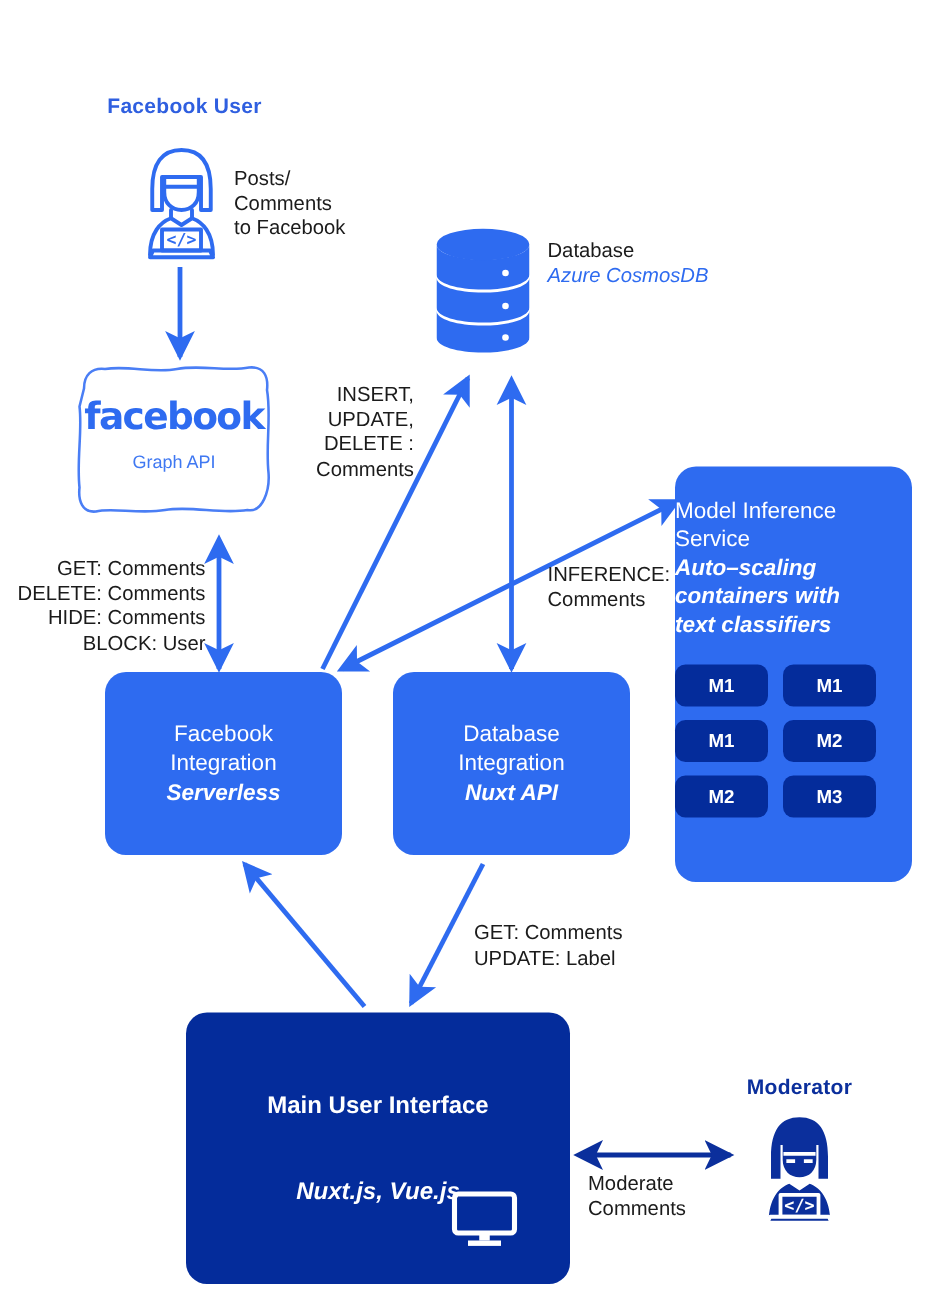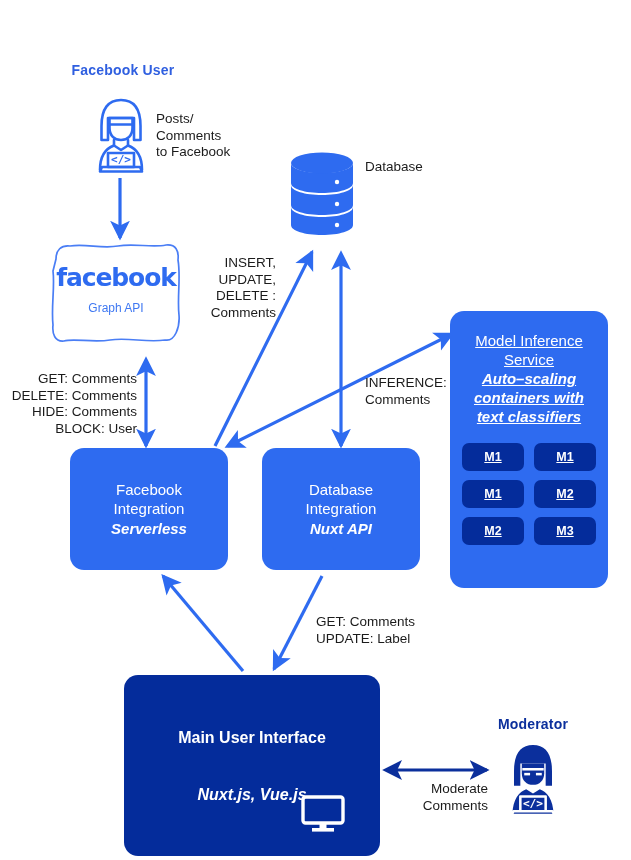--- a/index.html
+++ b/index.html
@@ -7,21 +7,21 @@
     width:631px;height:860px;position:relative;overflow:hidden;
     font-family:"Liberation Sans","DejaVu Sans",sans-serif;
     color:#1a1a1a;
   }
   .stage{position:absolute;left:0;top:16px;width:631px;height:732px;}
   .svg-layer{position:absolute;left:0;top:0;width:631px;height:860px;}
 
   
   .lbl{position:absolute;font-size:13.5px;line-height:16.5px;color:#1b1b1b;white-space:pre-line;}
   .lbl.r{text-align:right;}
-  .lbl.c{text-align:right;}
+  .lbl.c{text-align:left;}
   .cap{position:absolute;font-size:14px;line-height:17px;font-weight:bold;color:#2f5fe0;text-align:center;letter-spacing:.2px;}
   .cap-navy{color:#0b2f9c;}
 
   
   .fbcloud{position:absolute;}
   .fbcloud .fbword{
     position:absolute;left:0;right:0;top:22px;text-align:center;
     font-family:"DejaVu Sans",sans-serif;font-weight:bold;font-size:25px;
     color:#2e6bf0;letter-spacing:-1.1px;
   }
@@ -32,21 +32,21 @@
 
   
   .box{position:absolute;border-radius:14px;display:flex;flex-direction:column;
        align-items:center;justify-content:center;color:#fff;text-align:center;}
   .box.blue{background:#2e6bf0;}
   .box.navy{background:#042c9b;}
   .box .t1{font-size:15px;line-height:19.5px;}
   .box .t2{font-size:15px;line-height:19.5px;font-style:italic;font-weight:bold;}
 
   
-  #model-inference-service{align-items:center;justify-content:flex-start;padding-top:20px;text-decoration:underline;}
+  #model-inference-service{align-items:flex-start;justify-content:flex-start;padding-top:20px;}
   #model-inference-service .t1{font-size:15px;line-height:19px;}
   #model-inference-service .t2{font-size:15px;line-height:19px;}
   .mgrid{display:grid;grid-template-columns:repeat(2,62px);grid-auto-rows:28px;
          gap:9px 10px;margin-top:17px;}
   .mchip{background:#042c9b;border-radius:7px;display:flex;align-items:center;
          justify-content:center;font-size:12.5px;font-weight:bold;color:#fff;}
 
   
   #main-user-interface{justify-content:center;}
   #main-user-interface .t1{font-size:16px;line-height:21px;font-weight:bold;}
@@ -146,20 +146,21 @@
       <g fill="#ffffff">
         <circle cx="46" cy="30" r="2.2"></circle>
         <circle cx="46" cy="52" r="2.2"></circle>
         <circle cx="46" cy="73" r="2.2"></circle>
       </g>
     </svg>
   </div>
 
   <div style="position:absolute;left:365px;top:143px;width:180px;">
     <div class="lbl" style="position:static;">Database</div>
+    <div class="lbl" style="position:static;font-style:italic;color:#2e6bf0;">Azure CosmosDB</div>
   </div>
 
   <div class="lbl r" style="left:0px;top:355px;width:137px;">GET: Comments
 DELETE: Comments
 HIDE: Comments
 BLOCK: User</div>
 
   <div class="lbl r" style="left:196px;top:239px;width:80px;">INSERT,
 UPDATE,
 DELETE :

